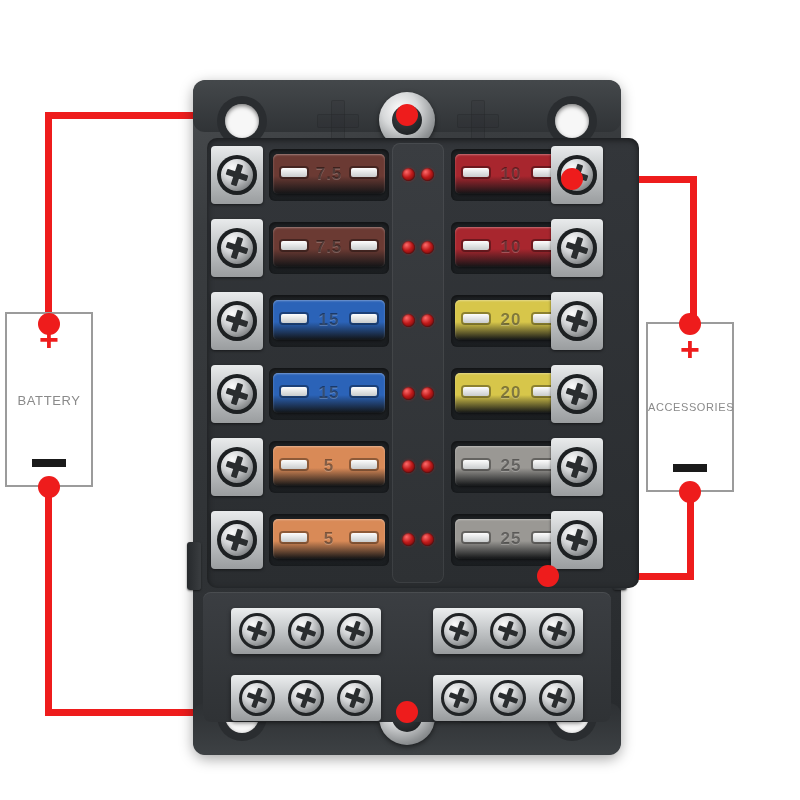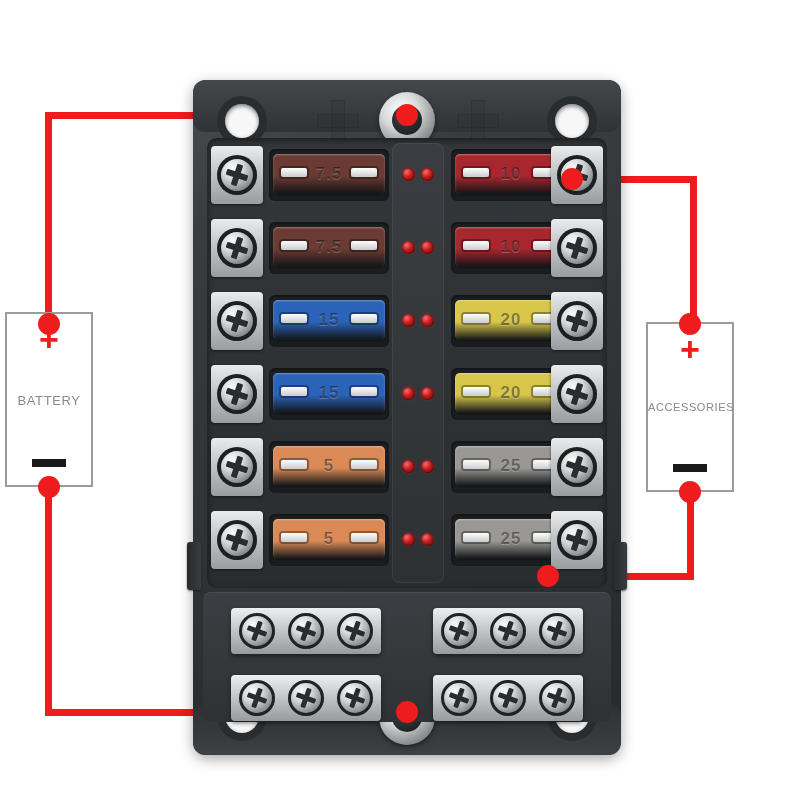--- a/index.html
+++ b/index.html
@@ -73,21 +73,21 @@
   .polar{
     position:absolute;width:44px;height:44px;opacity:.62;
   }
   .polar .bar{position:absolute;background:#22252733;border:1px solid #1b1e2066;border-radius:2px;}
   .polar.plus .bar.h{left:2px;top:16px;width:40px;height:12px;}
   .polar.plus .bar.v{left:16px;top:2px;width:12px;height:40px;}
   .polar.minus .bar.h{left:2px;top:16px;width:40px;height:12px;}
 
   
   #well{
-    position:absolute;left:14px;top:58px;width:400px;height:450px;
+    position:absolute;left:14px;top:58px;width:432px;height:450px;
     border-radius:10px;
     background:linear-gradient(180deg,#33363a,#2a2d30);
     box-shadow:inset 0 2px 6px rgba(0,0,0,.55);
   }
 
   
   .termcell{
     position:absolute;width:52px;height:58px;border-radius:4px;
     background:linear-gradient(180deg,#e9ebec 0%,#c3c6c8 45%,#9a9d9f 100%);
     box-shadow:0 1px 3px rgba(0,0,0,.55);

